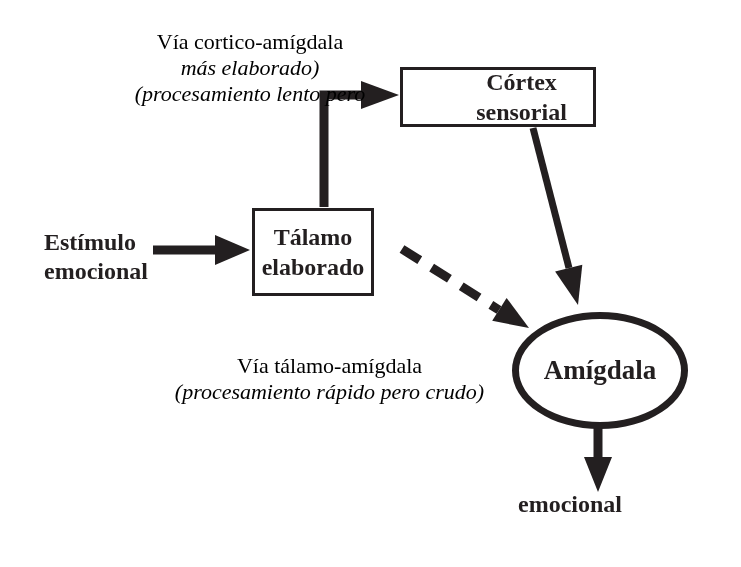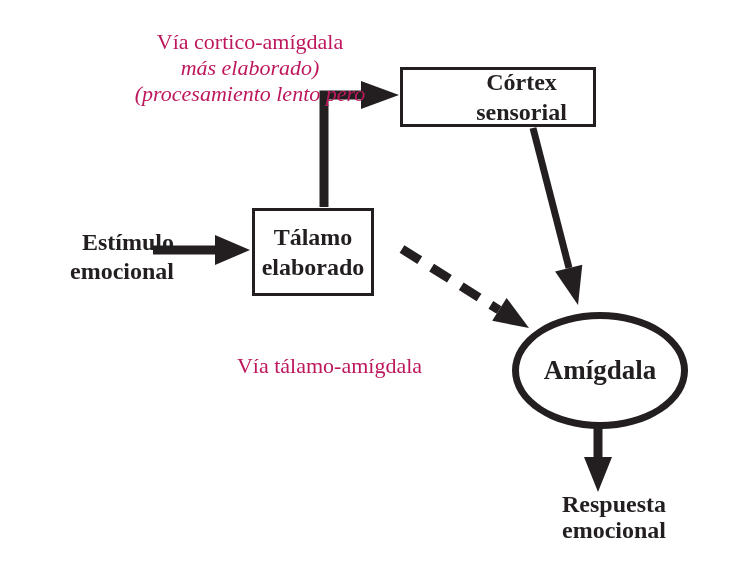--- a/index.html
+++ b/index.html
@@ -14,21 +14,21 @@
     background: #ffffff;
     font-family: "Liberation Serif", serif;
     color: #231f20;
     overflow: hidden;
   }
   .abs { position: absolute; }
   .path-label {
     text-align: center;
     font-size: 22px;
     line-height: 26px;
-    color: #be185d;
+    color: #000000;
   }
   .path-label .note { font-style: italic; }
   .node-box {
     position: absolute;
     border: 3px solid #231f20;
     background: #ffffff;
     display: flex;
     flex-direction: column;
     align-items: center;
     justify-content: center;
@@ -36,21 +36,21 @@
     font-size: 24px;
     line-height: 30px;
     text-align: center;
     box-sizing: border-box;
   }
   .side-label {
     position: absolute;
     font-weight: bold;
     font-size: 24px;
     line-height: 29px;
-    text-align: right;
+    text-align: left;
   }
   .ellipse {
     position: absolute;
     left: 512px;
     top: 312px;
     width: 176px;
     height: 117px;
     border: 7px solid #231f20;
     border-radius: 50%;
     background: #ffffff;
@@ -116,24 +116,24 @@
     <div>emocional</div>
   </div>
 
   <div class="node-box" style="left:252px; top:208px; width:122px; height:88px;">
     <div>Tálamo</div>
     <div>elaborado</div>
   </div>
 
   <div class="abs path-label" style="left:157px; top:353px; width:345px;">
     <div>Vía tálamo-amígdala</div>
+    <div class="note">(procesamiento rápido pero crudo)</div>
   </div>
 
   <div class="ellipse">
     <div>Amígdala</div>
   </div>
 
   <div class="side-label" style="left:518px; top:491px; width:148px; line-height:26px;">
-    <div>Respuesta</div>
     <div>emocional</div>
   </div>
 
 </div>
 
 </body></html>

